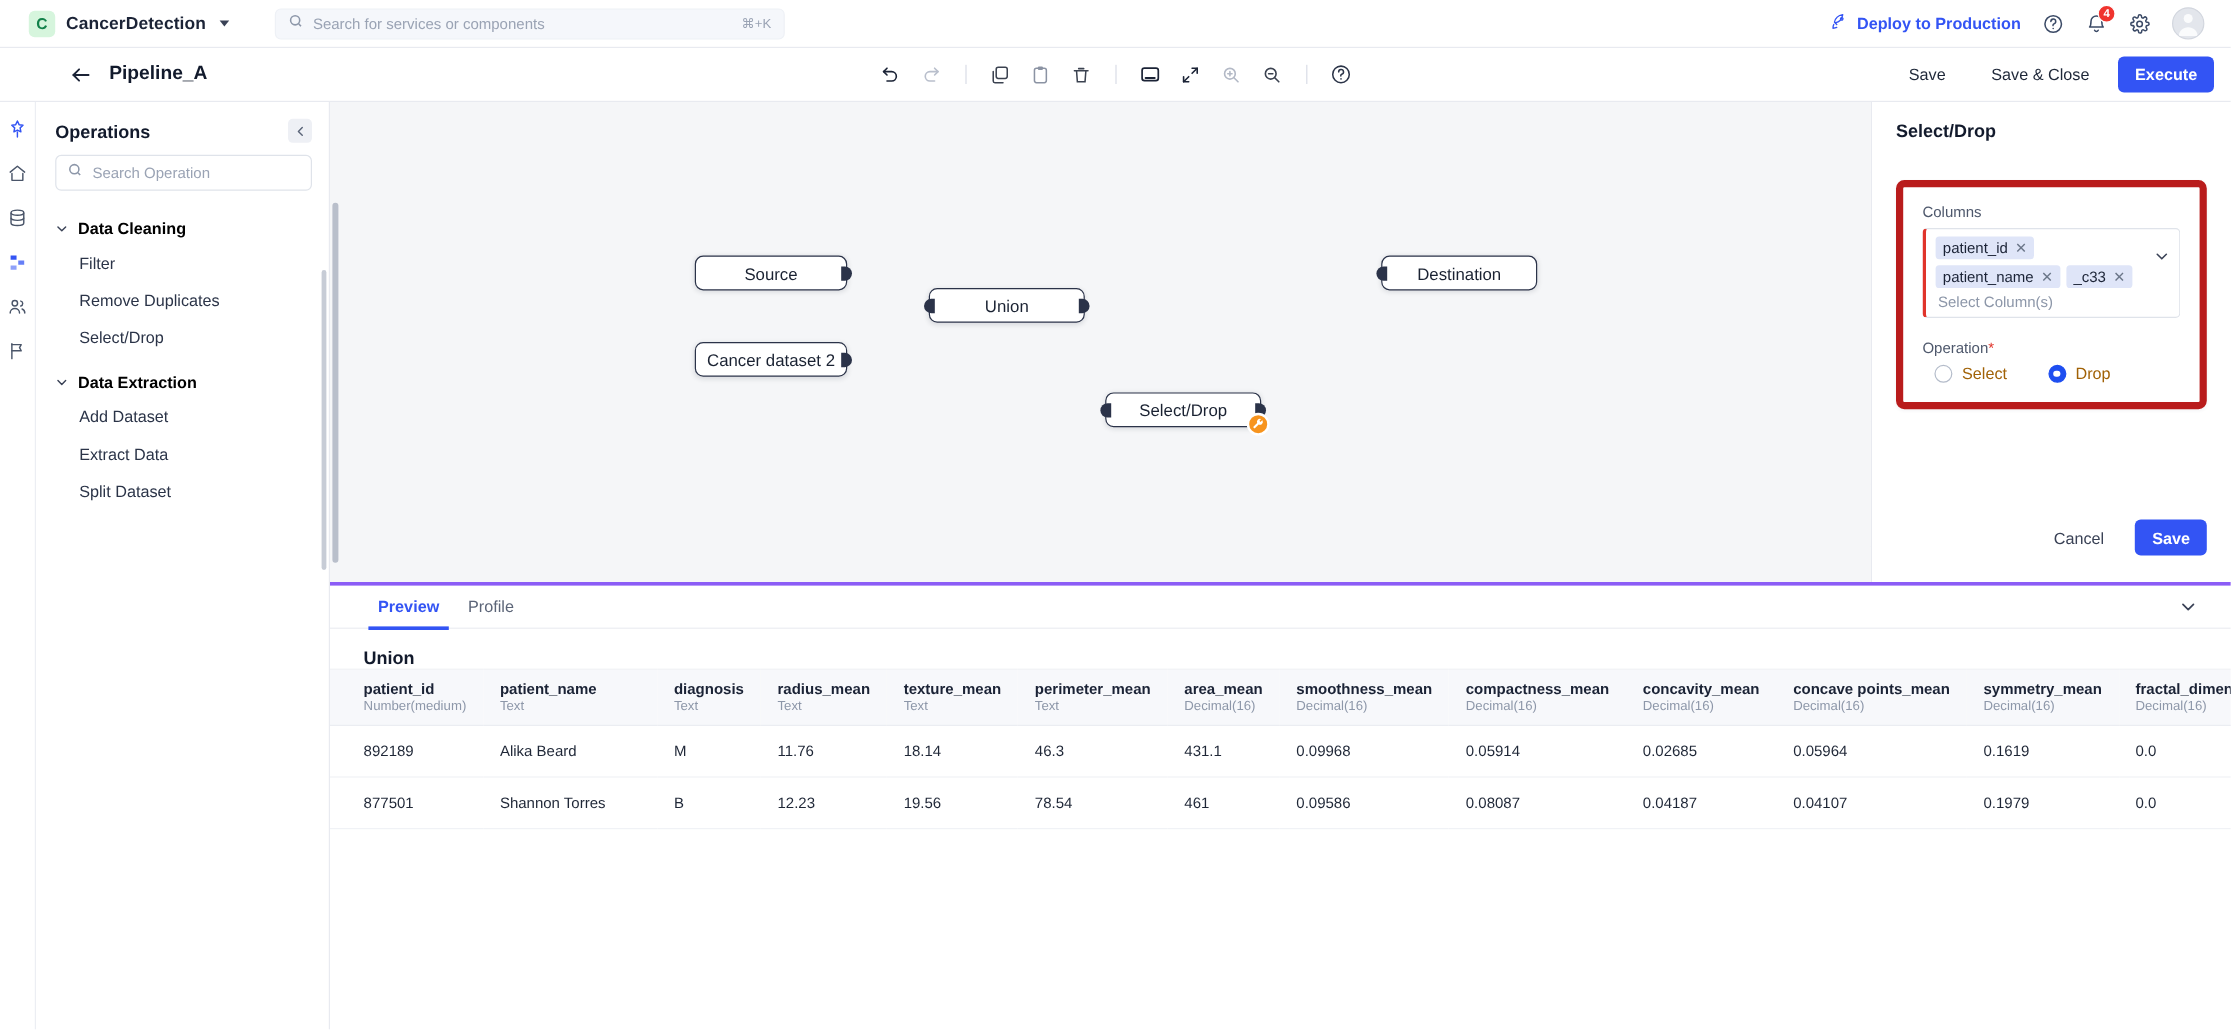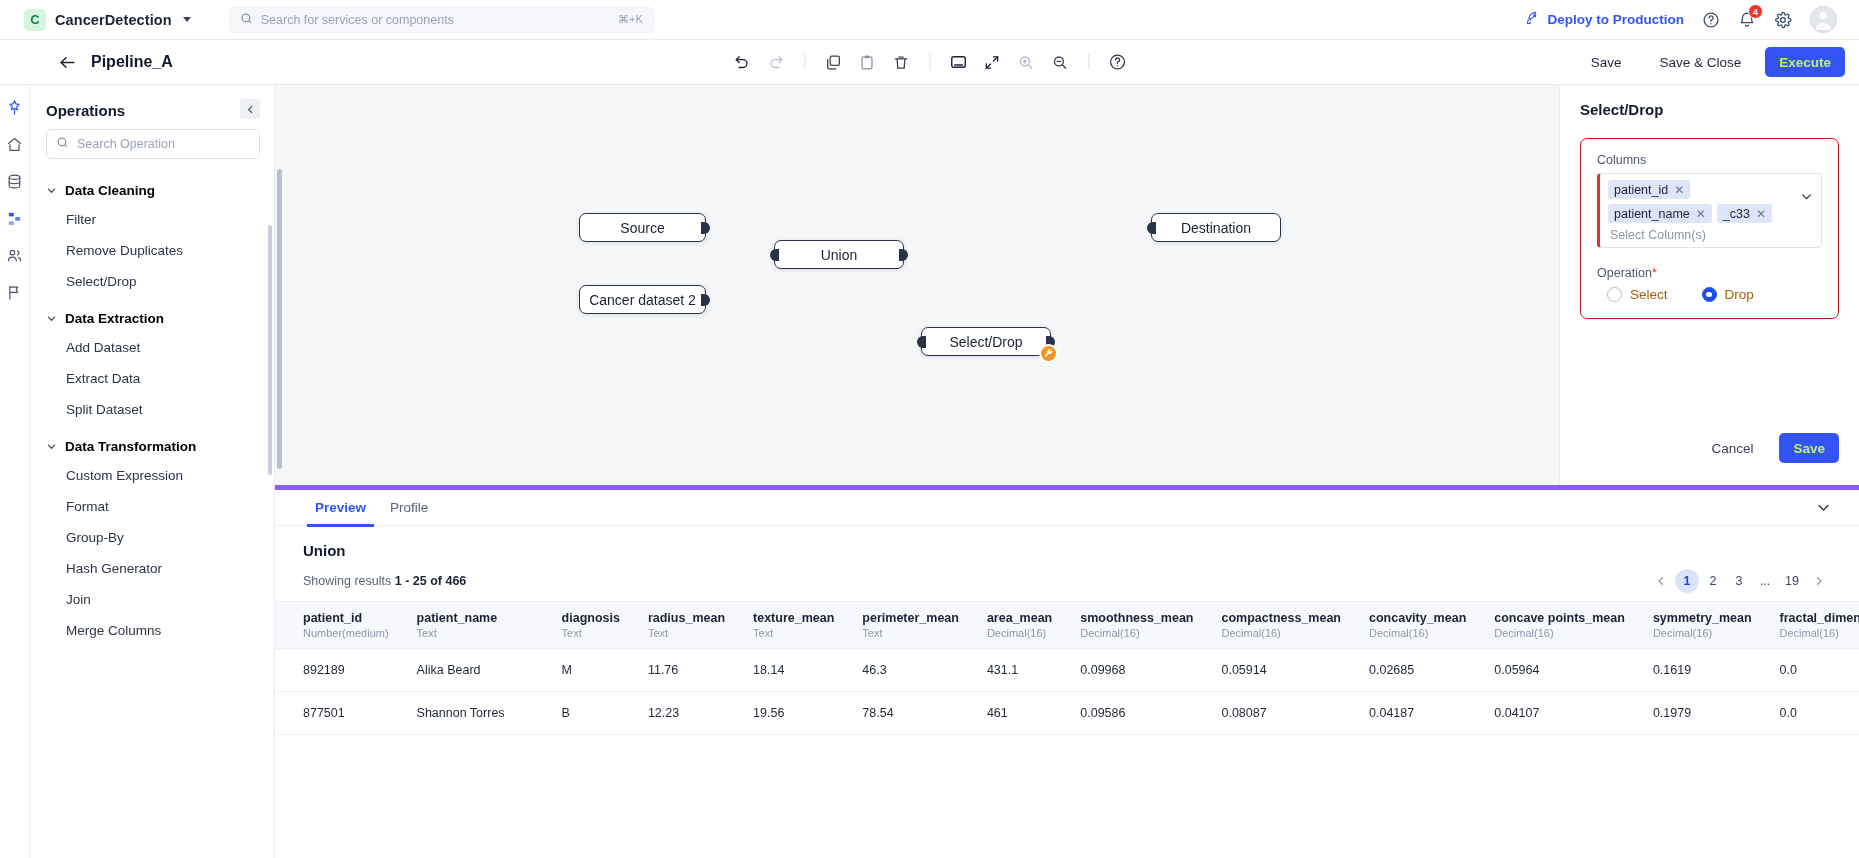--- a/index.html
+++ b/index.html
@@ -74,21 +74,21 @@
   .tool-btn.dim { color: #b9bfcc; }
   .tool-sep { width: 1px; height: 16px; background: #d9dde6; margin: 0 9px; }
   .subbar-right { margin-left: auto; display: flex; align-items: center; gap: 10px; }
   .btn {
     height: 30px; border-radius: 5px; padding: 0 14px;
     font-size: 13.5px; font-weight: 500; border: none;
     display: flex; align-items: center; justify-content: center; cursor: pointer;
     font-family: inherit;
   }
   .btn-ghost { background: transparent; color: #1e2738; }
-  .btn-primary { background: #3354f4; color: #bef264; font-weight: 600; }
+  .btn-primary { background: #3354f4; color: #ffffff; font-weight: 600; }
 
   
   .body { flex: 1; display: flex; min-height: 0; position: relative; }
 
   
   .rail {
     width: 30px; flex: 0 0 30px; background: #fff;
     border-right: 1px solid #eceef3;
     display: flex; flex-direction: column; align-items: center;
     padding-top: 14px; gap: 20px;
@@ -180,22 +180,23 @@
   }
 
   
   .panel {
     width: 300px; flex: 0 0 300px; background: #fff;
     border-left: 1px solid #e8eaf0;
     display: flex; flex-direction: column; padding: 16px 20px;
   }
   .panel-title { font-size: 15px; font-weight: 700; color: #121a2c; margin-bottom: 20px; }
   .panel-card {
-    border: 1px solid #b91c1c; border-radius: 7px; padding: 14px 16px 16px 16px;
+    border: 6px solid #b91c1c; border-radius: 7px; padding: 14px 16px 16px 16px;
     box-shadow: 0 1px 3px rgba(30,40,70,.05);
+    margin-top: 12px;
   }
   .field-label { font-size: 12.5px; color: #4e586c; margin-bottom: 6px; }
   .req { color: #e0342b; }
   .multiselect {
     position: relative; border: 1px solid #dfe3ea; border-left: 3px solid #e0342b;
     border-radius: 4px; min-height: 60px; padding: 6px 30px 5px 8px;
     display: flex; flex-wrap: wrap; align-content: flex-start; gap: 5px;
     cursor: text;
   }
   .chip {
@@ -218,21 +219,21 @@
     display: flex; align-items: center; justify-content: center;
   }
   .radio.on .radio-dot { border-color: #1e4ef0; background: #1e4ef0; }
   .radio.on .radio-dot::after {
     content: ""; width: 5.5px; height: 5.5px; border-radius: 50%; background: #fff;
   }
   .panel-actions { margin-top: auto; display: flex; justify-content: flex-end; gap: 12px; padding-bottom: 6px; }
   .btn-cancel { background: transparent; color: #3a4256; }
 
   
-  .bottom { flex: 1; display: flex; flex-direction: column; min-height: 0; background: #fff; border-top: 5px solid #8b5cf6; }
+  .bottom { flex: 1; display: flex; flex-direction: column; min-height: 0; background: #fff; border-top: 3px solid #8b5cf6; }
   .tabs { display: flex; align-items: center; height: 36px; padding: 0 28px; position: relative; border-bottom: 1px solid #ebedf2; }
   .tab {
     height: 36px; display: flex; align-items: center; padding: 0 12px;
     font-size: 13.5px; color: #5b6477; cursor: pointer; position: relative;
   }
   .tab.active { color: #3354f4; font-weight: 600; }
   .tab.active::after {
     content: ""; position: absolute; left: 4px; right: 4px; bottom: -1px; height: 2.5px; background: #3354f4;
   }
   .tabs-collapse { margin-left: auto; color: #3a4256; display: flex; cursor: pointer; }
@@ -504,36 +505,20 @@
                   <path d="M5 9l7 7 7-7"></path>
                 </svg>
             </span>
             <span>Data Extraction</span>
           </div>
           <div class="ops-item">Add Dataset</div>
           <div class="ops-item">Extract Data</div>
           <div class="ops-item">Split Dataset</div>
         </div>
 
-        <div class="ops-group">
-          <div class="ops-group-head">
-            <span class="chev">
-              <svg width="11" height="11" viewBox="0 0 24 24" fill="none" stroke="#3a4256" stroke-width="2.6" stroke-linecap="round" stroke-linejoin="round">
-                  <path d="M5 9l7 7 7-7"></path>
-                </svg>
-            </span>
-            <span>Data Transformation</span>
-          </div>
-          <div class="ops-item">Custom Expression</div>
-          <div class="ops-item">Format</div>
-          <div class="ops-item">Group-By</div>
-          <div class="ops-item">Hash Generator</div>
-          <div class="ops-item">Join</div>
-          <div class="ops-item">Merge Columns</div>
-        </div>
         <div class="ops-scroll"></div>
       </div>
     </div>
 
     <div class="center">
 
       <div class="canvas-wrap">
         <div class="canvas">
           <div class="canvas-scroll-v"></div>
 
@@ -637,43 +622,20 @@
           <div class="tab">Profile</div>
           <span class="tabs-collapse">
             <svg width="15" height="15" viewBox="0 0 24 24" fill="none" stroke="#3a4256" stroke-width="2.3" stroke-linecap="round" stroke-linejoin="round">
                 <path d="M5 9l7 7 7-7"></path>
               </svg>
           </span>
         </div>
 
         <div class="preview-title">Union</div>
 
-        <div class="results-row">
-          <div class="results-text">
-            <span>Showing results</span>
-            <b>1 - 25 of 466</b>
-          </div>
-          <div class="pager">
-            <span class="pg arrow">
-              <svg width="12" height="12" viewBox="0 0 24 24" fill="none" stroke="#8a93a5" stroke-width="2.2" stroke-linecap="round" stroke-linejoin="round">
-                  <path d="M15 5l-7 7 7 7"></path>
-                </svg>
-            </span>
-            <span class="pg active">1</span>
-            <span class="pg">2</span>
-            <span class="pg">3</span>
-            <span class="pg">...</span>
-            <span class="pg">19</span>
-            <span class="pg arrow">
-              <svg width="12" height="12" viewBox="0 0 24 24" fill="none" stroke="#8a93a5" stroke-width="2.2" stroke-linecap="round" stroke-linejoin="round">
-                  <path d="M9 5l7 7-7 7"></path>
-                </svg>
-            </span>
-          </div>
-        </div>
 
         <div class="table-scroll">
           <table>
             <thead>
               <tr>
                 <th class="col-pid" style="padding-left:28px;">
                   <span class="cname">patient_id</span>
                   <span class="ctype">Number(medium)</span>
                 </th>
                 <th class="col-pname">

